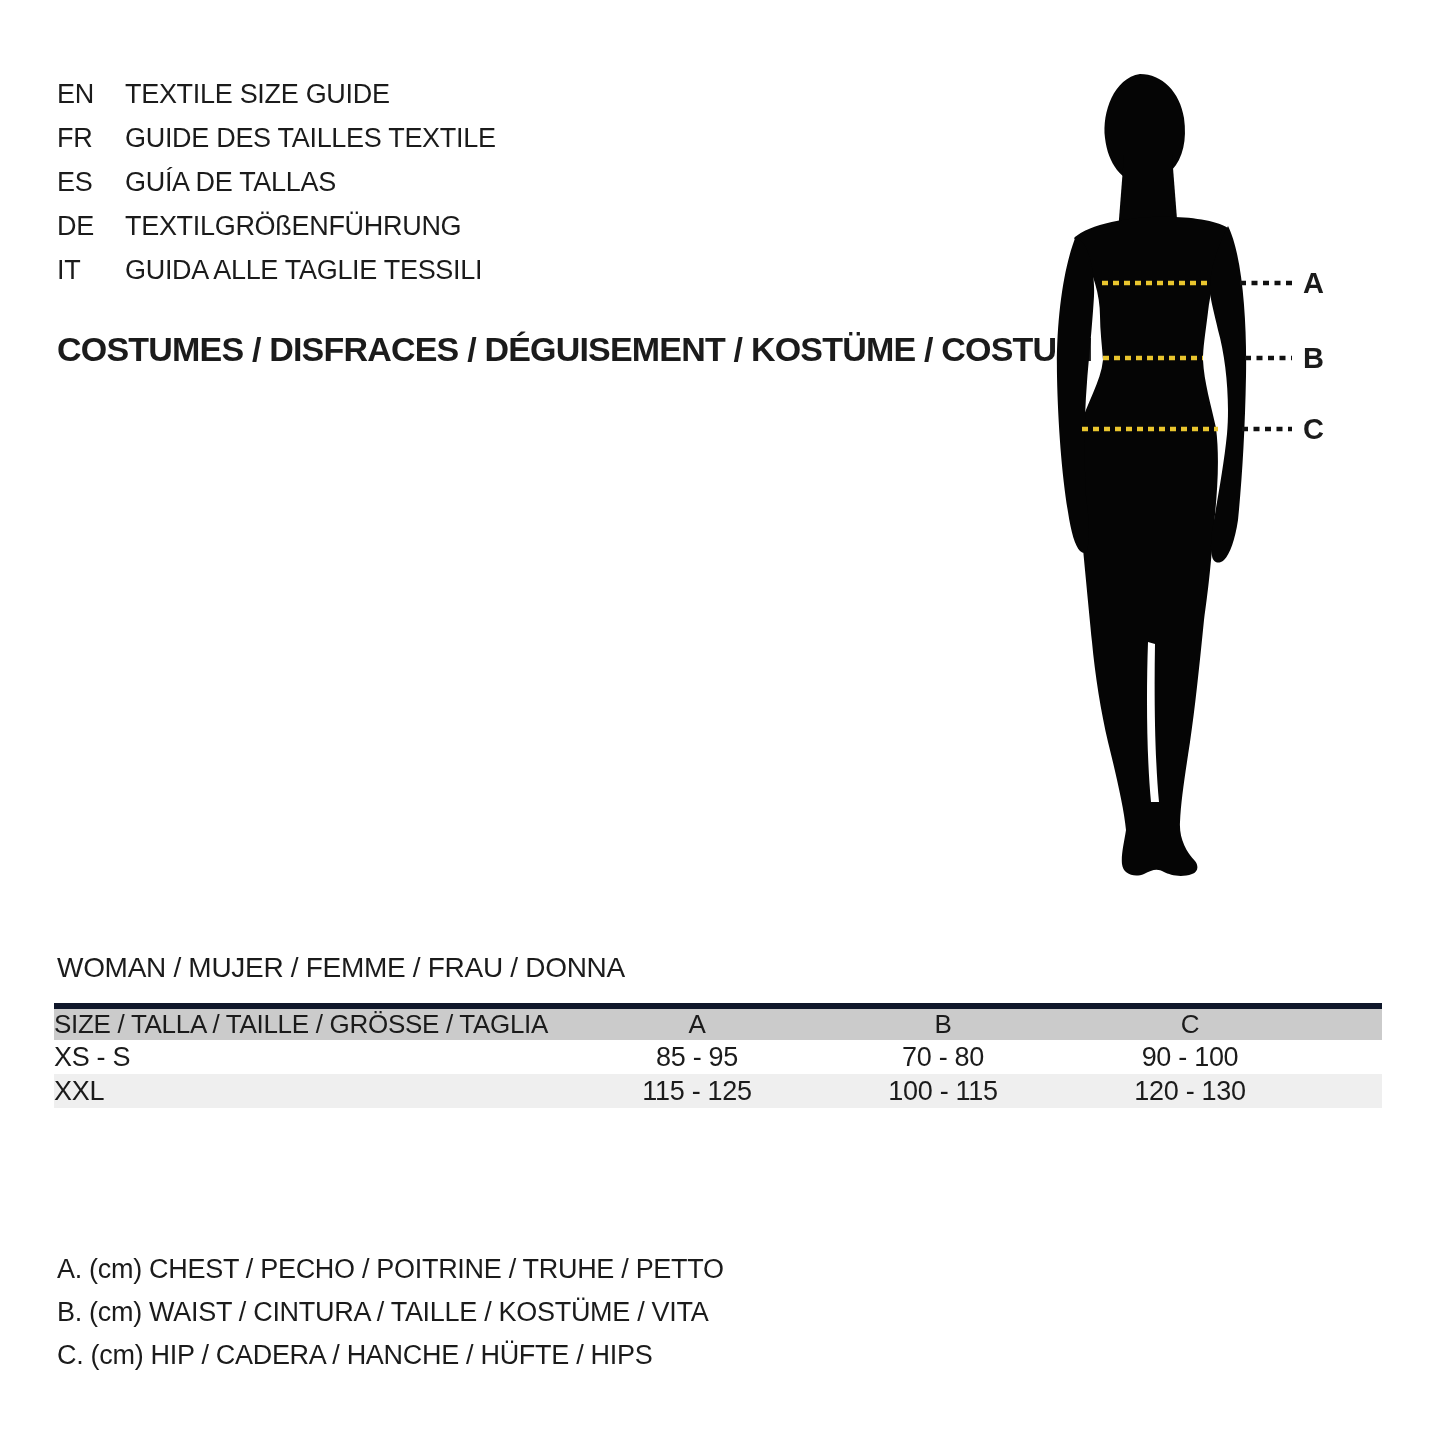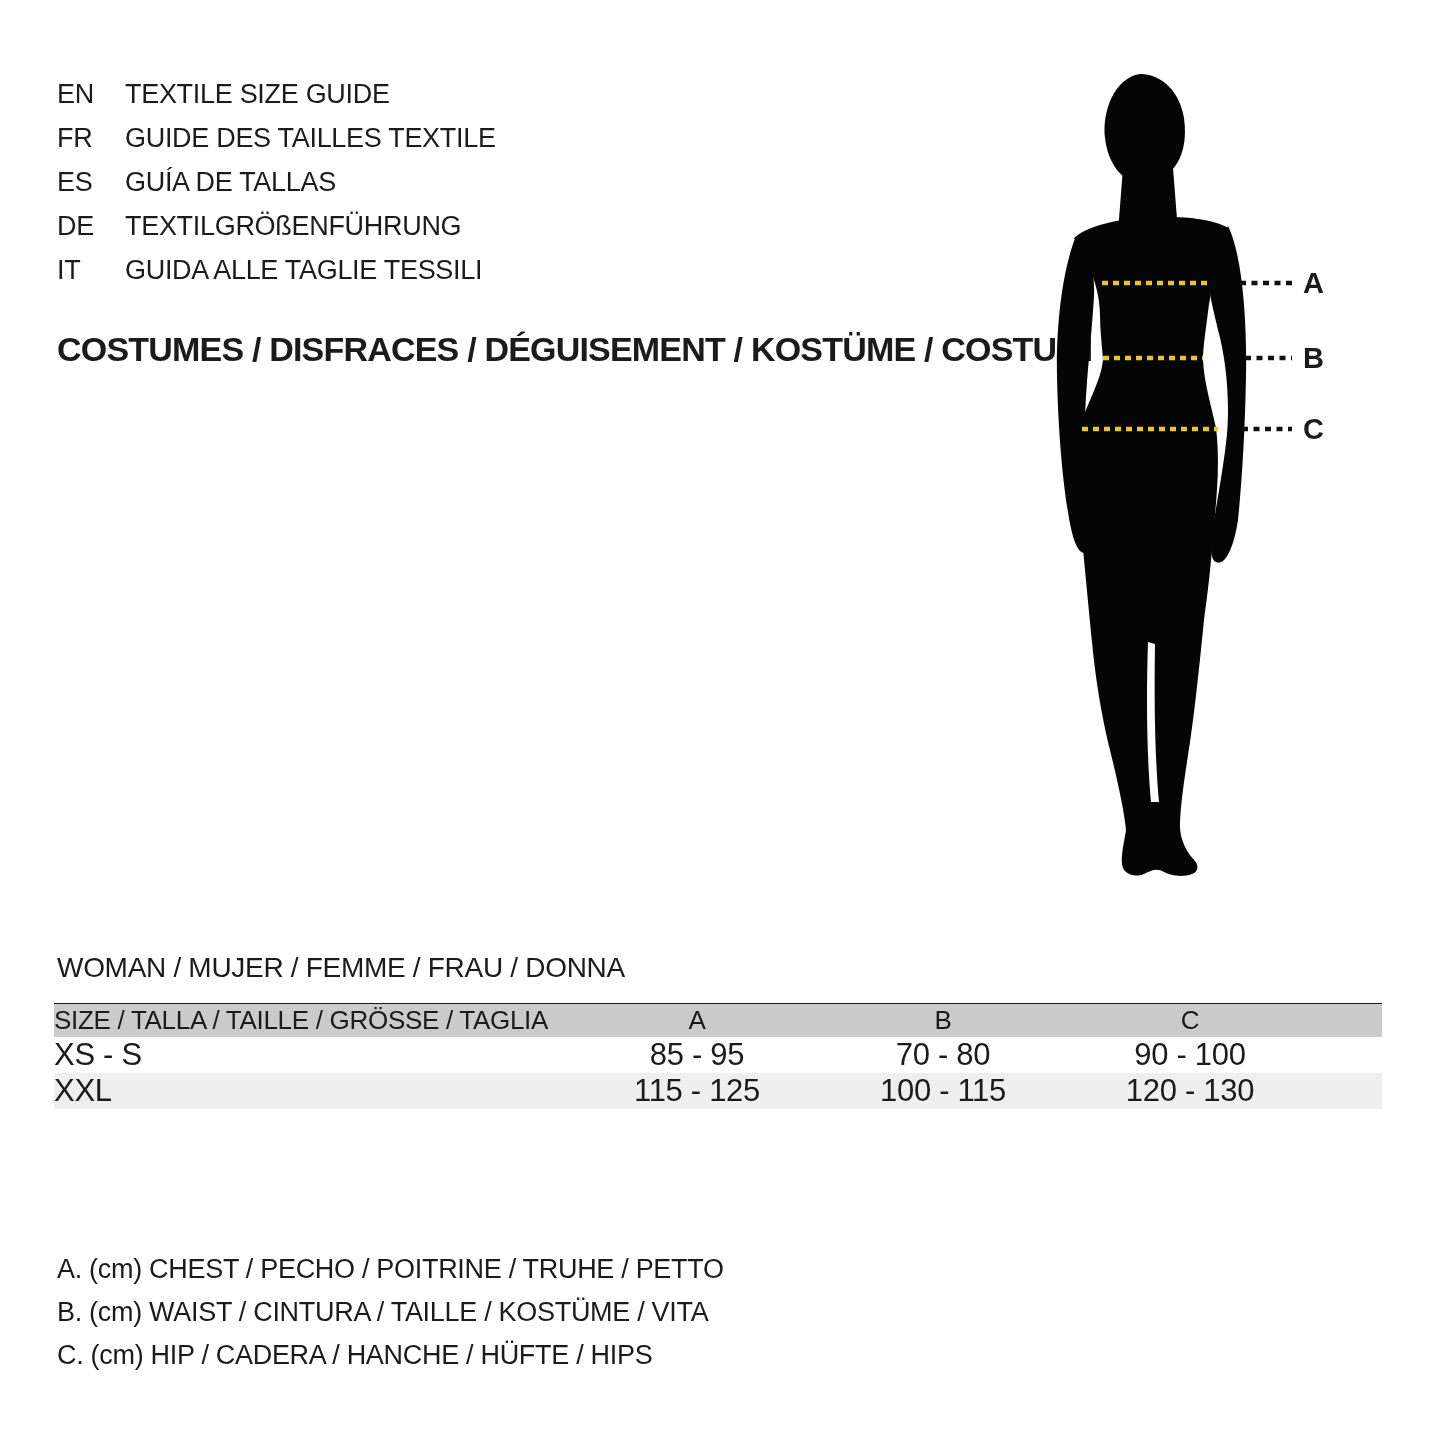--- a/index.html
+++ b/index.html
@@ -31,25 +31,25 @@
   .section-heading{position:absolute;left:57px;top:952px;font-size:28px;font-weight:500;white-space:nowrap;}
   
   table.size-table{
     position:absolute;left:54px;top:1003px;width:1328px;
     border-collapse:collapse;table-layout:fixed;
   }
   table.size-table th,table.size-table td{
     padding:0;font-weight:400;white-space:nowrap;overflow:hidden;
   }
   table.size-table thead tr{height:33px;background:var(--header-bg,#cbcbcb);}
-  table.size-table thead tr{border-top:1px solid #0f172a;}
+  table.size-table thead tr{border-top:6px solid #0f172a;}
   table.size-table thead th{font-size:26px;}
   table.size-table tbody tr{height:34px;}
   table.size-table tbody tr.stripe{background:var(--stripe-bg,#efefef);}
-  table.size-table td,table.size-table th{font-size:31px;}
+  table.size-table td,table.size-table th{font-size:27px;}
   .col-label{ text-align:left;padding-left:6px; }
   .col-val{ text-align:center; }
   
   .legend{position:absolute;left:57px;top:1248px;}
   .legend-row{height:43px;line-height:43px;font-size:27px;font-weight:500;white-space:nowrap;}
 </style>
 </head>
 <body>
 
 <div class="canvas">

